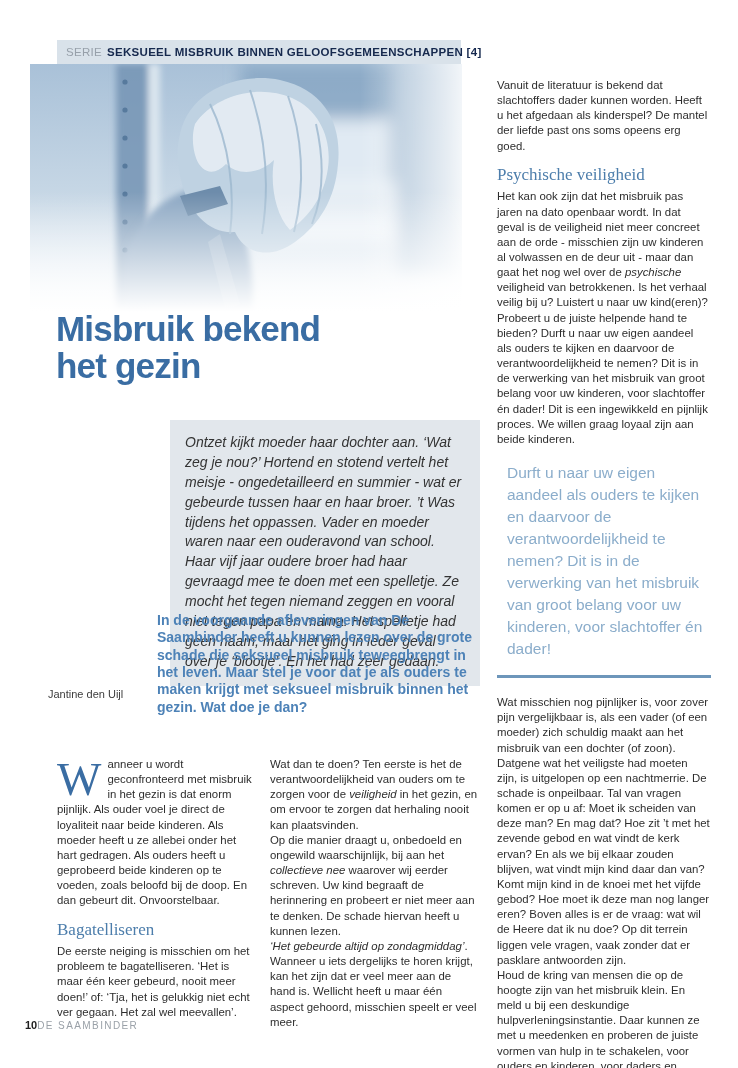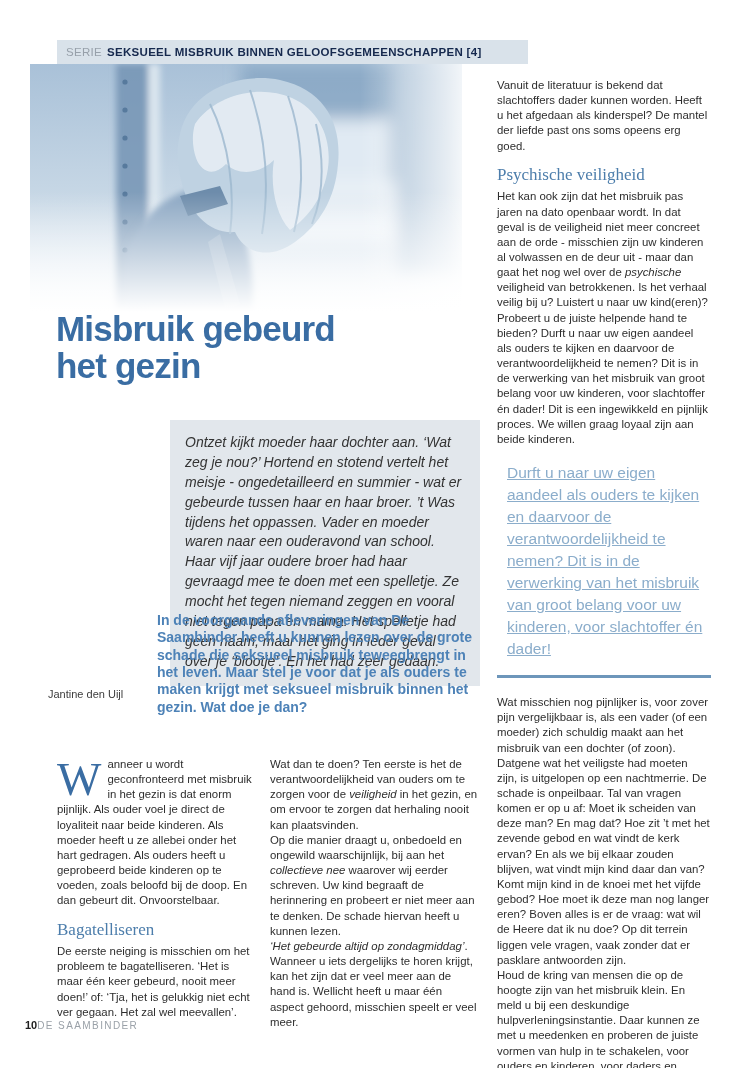--- a/index.html
+++ b/index.html
@@ -1,21 +1,21 @@
 <!DOCTYPE html>
 <html><head>
 <meta charset="utf-8">
 <style>
   html,body{margin:0;padding:0;background:#ffffff;}
   body{width:738px;height:1068px;position:relative;overflow:hidden;
        font-family:"Liberation Sans",sans-serif;-webkit-font-smoothing:antialiased;}
   .page{position:absolute;inset:0;background:#fff;}
 
   
-  .banner{position:absolute;left:57px;top:40px;width:471px;height:24px;
+  .banner{position:absolute;left:57px;top:40px;width:404px;height:24px;
           background:#d9e2ea;display:flex;align-items:center;box-sizing:border-box;
           padding-left:9px;font-size:11.5px;letter-spacing:.3px;white-space:nowrap;}
   .banner .prefix{color:#97a0aa;margin-right:5px;font-weight:400;}
   .banner .btitle{color:#16294e;font-weight:bold;}
 
   
   .photo{position:absolute;left:30px;top:64px;width:432px;height:248px;}
 
   
   .headline{position:absolute;left:56px;top:310px;width:430px;
@@ -39,21 +39,21 @@
   .col2{position:absolute;left:270px;top:757px;width:208px;}
   .col3{position:absolute;left:497px;top:78px;width:214px;}
   .bodycol p{margin:0;}
   .it{font-style:italic;}
 
   .subhead{font-family:"Liberation Serif",serif;font-weight:400;
            font-size:17px;color:#4c7dab;margin:10px 0 3px;}
   .dropcap{float:left;font-family:"Liberation Serif",serif;font-size:47px;
            line-height:38px;color:#3a6da3;margin:3px 6px 0 0;}
 
-  .pullquote{margin:15px 0 0 10px;color:#8badcb;font-size:15.5px;line-height:1.42;text-decoration:underline;}
+  .pullquote{margin:15px 0 0 10px;color:#8badcb;font-size:15.5px;line-height:1.42;}
   .quote-rule{border:none;border-top:3px solid #6d96ba;margin:15px 0 17px 0;}
 
   
   .footer{position:absolute;left:25px;top:1019px;display:flex;align-items:baseline;}
   .pagenum{font-weight:bold;font-size:11px;color:#1f1f1f;}
   .brand{font-size:10px;letter-spacing:1.4px;color:#9aa1a8;}
 </style>
 </head>
 <body>
 
@@ -117,21 +117,21 @@
         <path d="M286,60 C294,95 294,130 282,160"></path>
       </g>
       <path d="M150,132 L190,122 L198,140 L158,152 Z" fill="#6d8cab"></path>
       <path d="M190,170 L210,240 L196,248 L178,178 Z" fill="#9fb6cc" opacity="0.9"></path>
       <rect x="330" y="0" width="102" height="248" fill="url(#fadeR)"></rect>
       <rect x="0" y="128" width="432" height="120" fill="url(#fade)"></rect>
     </svg>
   </div>
 
   <h1 class="headline" style="margin:0;">
-    <span>Misbruik gebeurd</span><br>
+    <span>Misbruik bekend</span><br>
     <span>het gezin</span>
   </h1>
 
   <div class="story">
     <span>Ontzet kijkt moeder haar dochter aan. ‘Wat zeg je nou?’ Hortend en stotend vertelt het meisje - ongedetailleerd en summier - wat er gebeurde tussen haar en haar broer. ’t Was tijdens het oppassen. Vader en moeder waren naar een ouderavond van school. Haar vijf jaar oudere broer had haar gevraagd mee te doen met een spelletje. Ze mocht het tegen niemand zeggen en vooral niet tegen papa en mama. Het spelletje had geen naam, maar het ging in ieder geval over je ‘blootje’. En het had zeer gedaan.</span>
   </div>
 
   <div class="intro">In de voorgaande afleveringen van De Saambinder heeft u kunnen lezen over de grote schade die seksueel misbruik teweegbrengt in het leven. Maar stel je voor dat je als ouders te maken krijgt met seksueel misbruik binnen het gezin. Wat doe je dan?</div>
 
   <div class="author">Jantine den Uijl</div>

